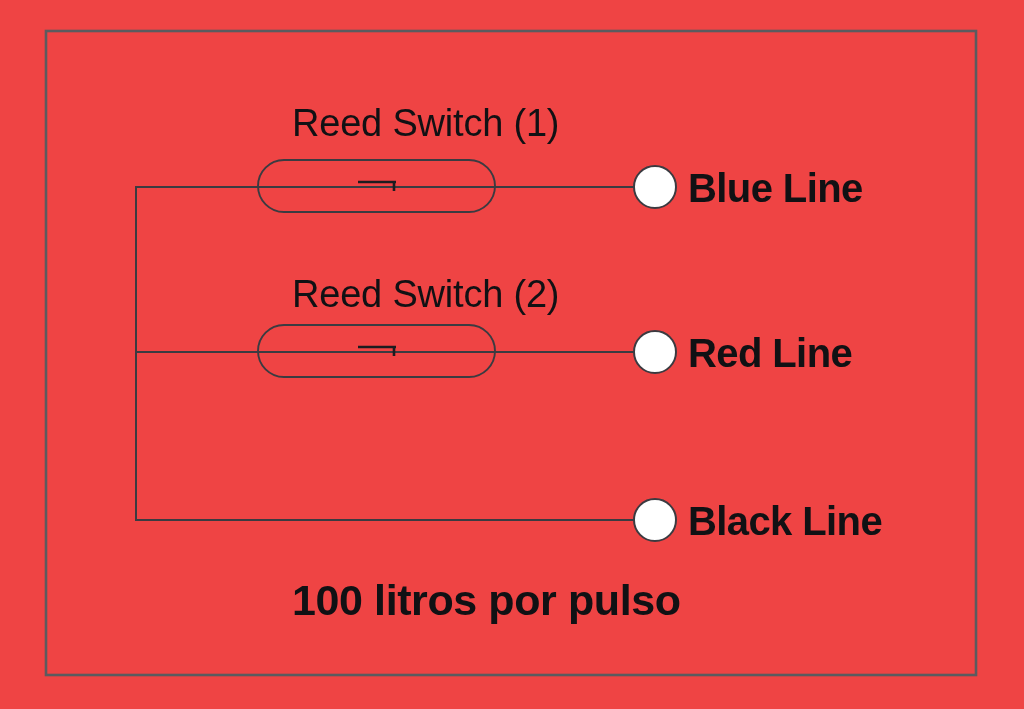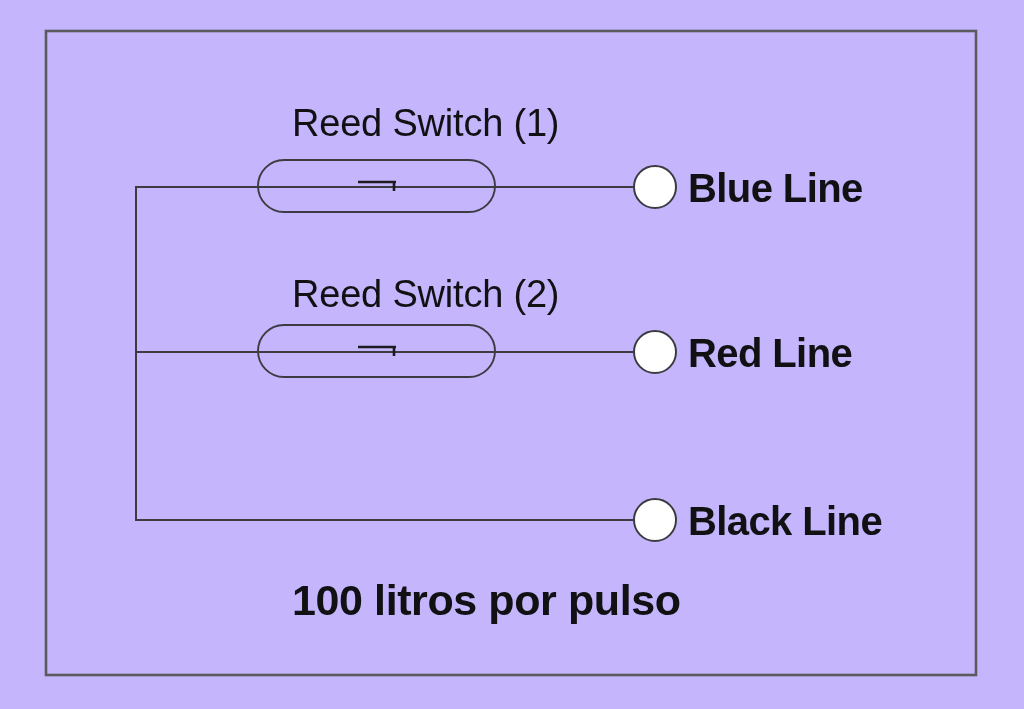--- a/index.html
+++ b/index.html
@@ -9,21 +9,21 @@
     background: #ffffff;
   }
   body {
     font-family: "Liberation Sans", sans-serif;
     -webkit-font-smoothing: antialiased;
   }
   #page {
     position: relative;
     width: 1024px;
     height: 709px;
-    background: #c4b5fd;
+    background: #ef4444;
     overflow: hidden;
   }
   #diagram-svg {
     position: absolute;
     left: 0;
     top: 0;
     width: 1024px;
     height: 709px;
     display: block;
   }

